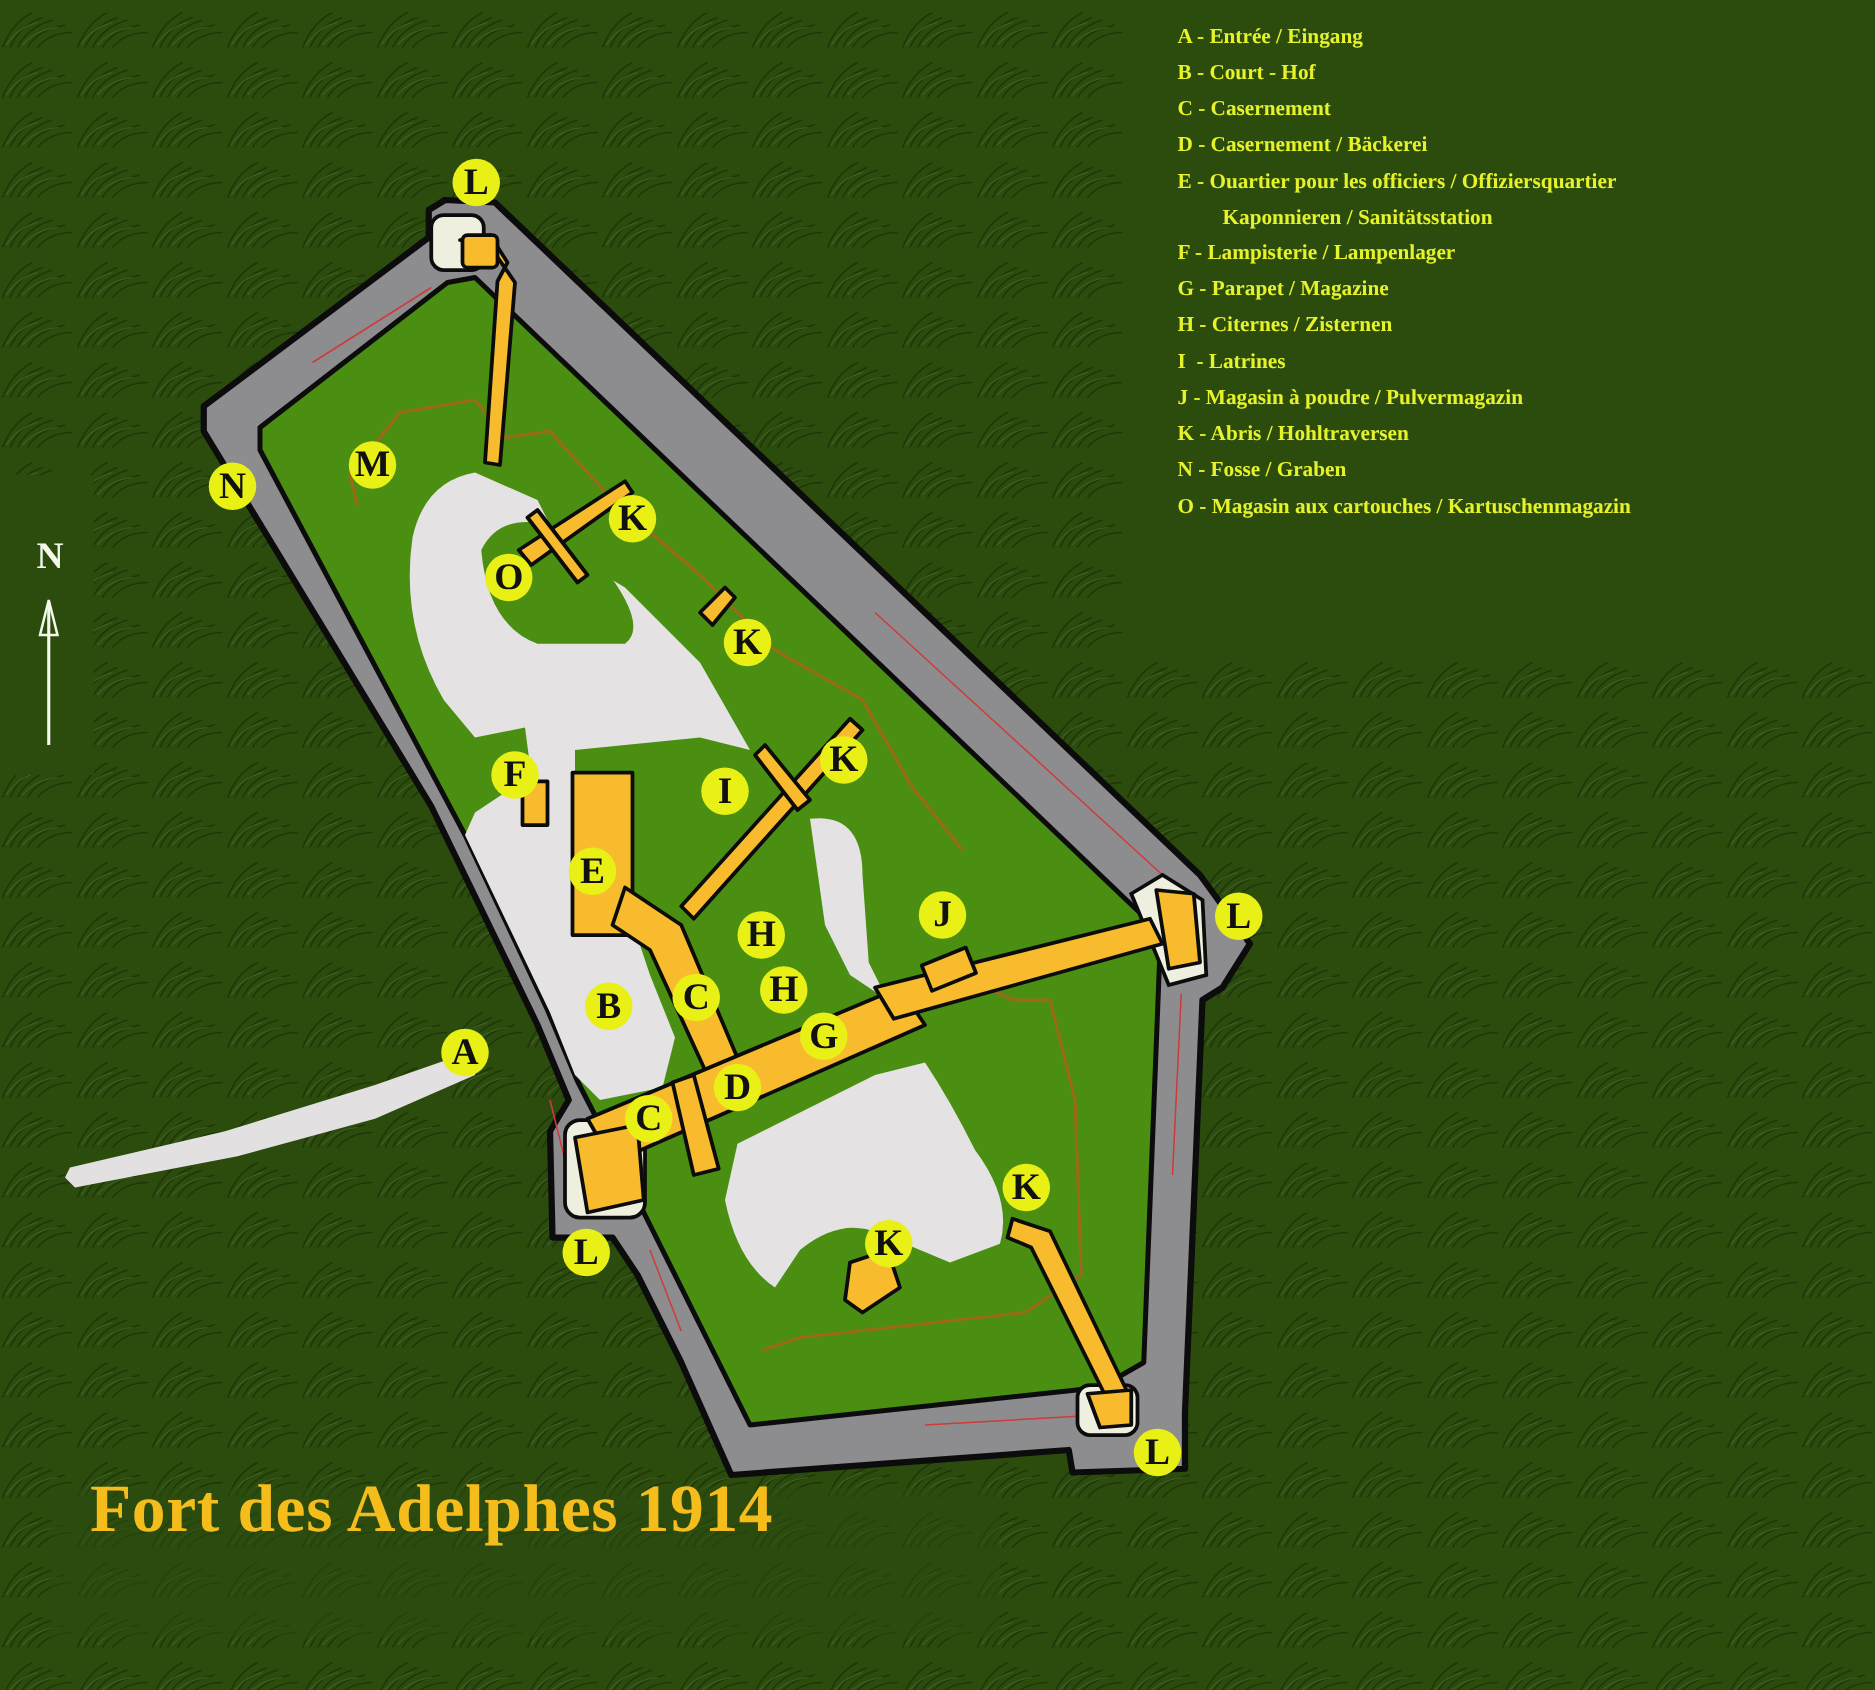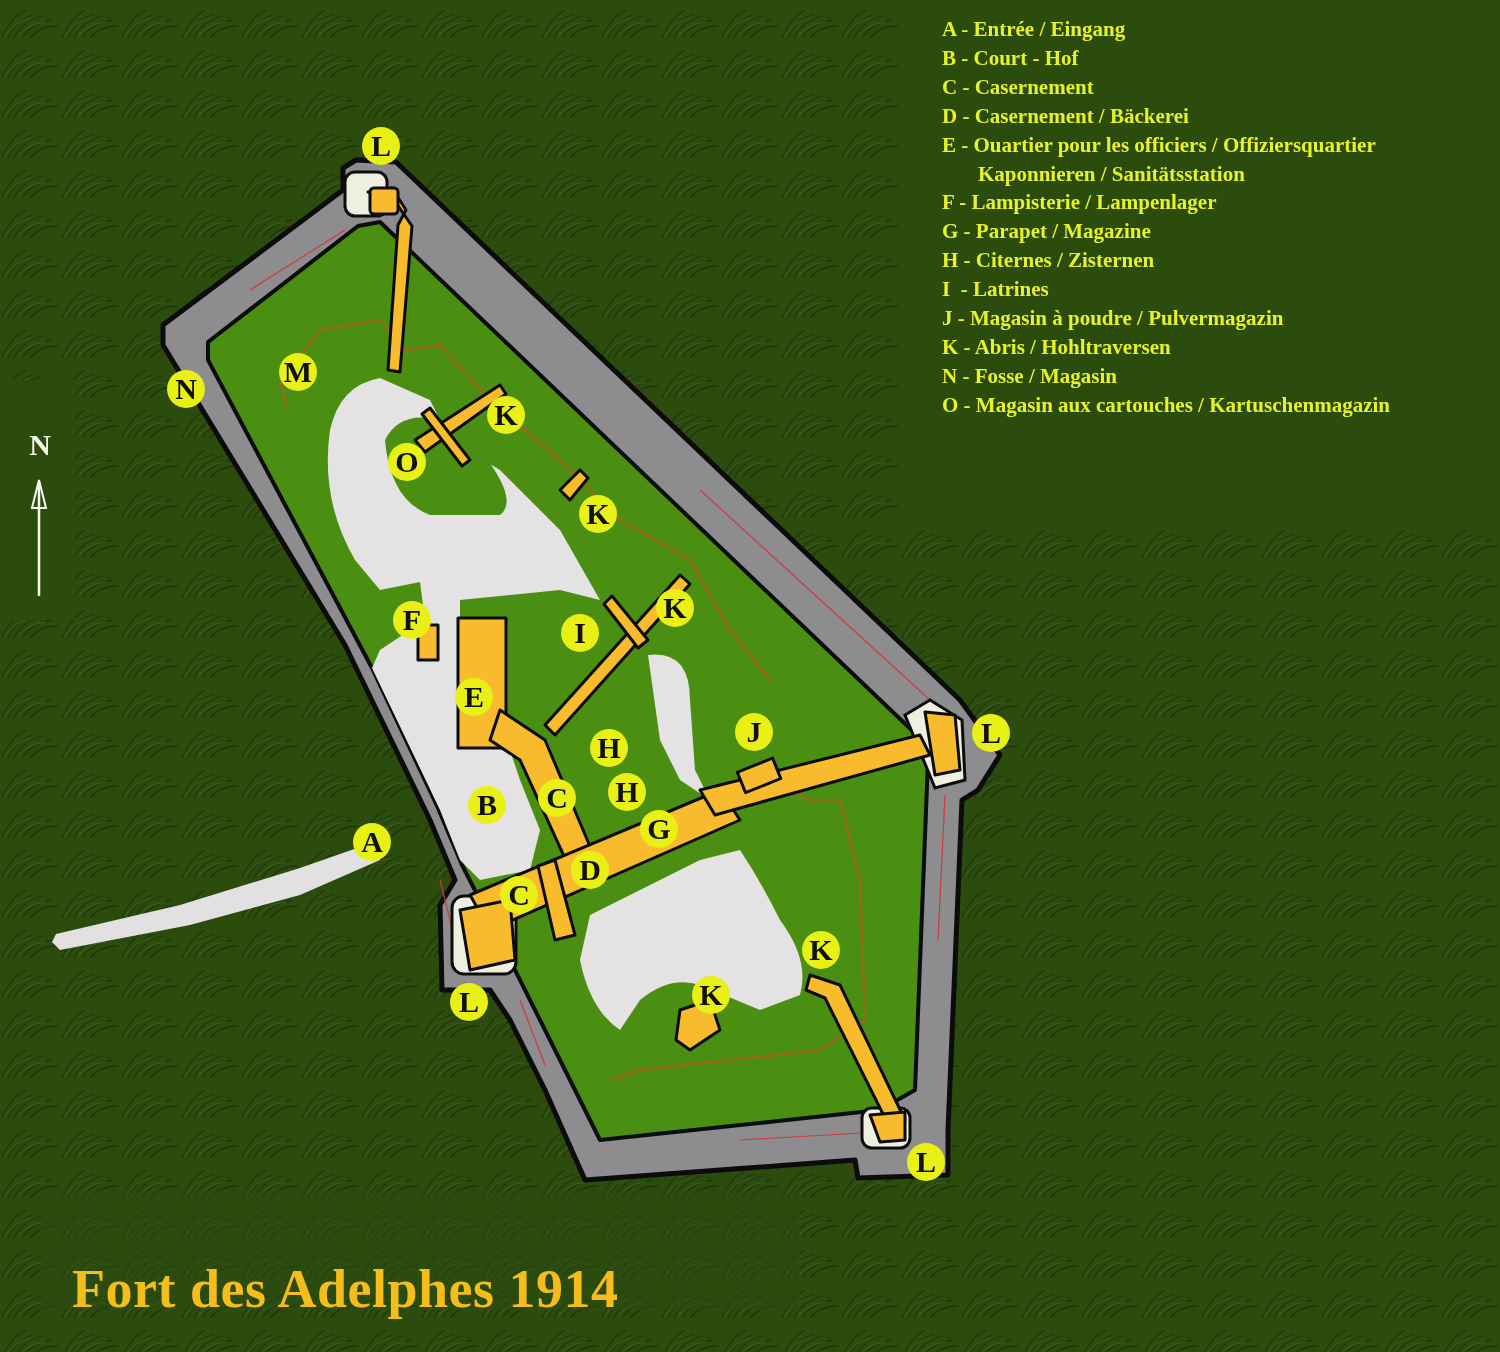--- a/index.html
+++ b/index.html
@@ -8,27 +8,27 @@
     background: #2c4c0e;
     position: relative;
     font-family: "DejaVu Serif", "Liberation Serif", serif;
   }
   #map-svg { position: absolute; left: 0; top: 0; }
   .legend {
     position: absolute; left: 942px; top: 15px;
     color: #e6f32a;
     font-family: "Liberation Serif", "DejaVu Serif", serif;
     font-weight: bold;
-    font-size: 21px;
+    font-size: 17px;
     line-height: 28.9px;
   }
   .legend .row { white-space: nowrap; }
   .legend .indent { padding-left: 36px; }
   .title {
-    position: absolute; left: 72px; top: 1258px;
+    position: absolute; left: 72px; top: 1176px;
     color: #f5bd1c;
     font-family: "Liberation Serif", "DejaVu Serif", serif;
     font-weight: bold;
     font-size: 54px;
     letter-spacing: 0.5px;
     white-space: nowrap;
   }
   .north {
     position: absolute; left: 24px; top: 428px; width: 32px;
     color: #f4f8ea; text-align: center;
@@ -151,17 +151,17 @@
   <div class="row">C - Casernement</div>
   <div class="row">D - Casernement / Bäckerei</div>
   <div class="row">E - Ouartier pour les officiers / Offiziersquartier</div>
   <div class="row indent">Kaponnieren / Sanitätsstation</div>
   <div class="row">F - Lampisterie / Lampenlager</div>
   <div class="row">G - Parapet / Magazine</div>
   <div class="row">H - Citernes / Zisternen</div>
   <div class="row" style="white-space:pre">I  - Latrines</div>
   <div class="row">J - Magasin à poudre / Pulvermagazin</div>
   <div class="row">K - Abris / Hohltraversen</div>
-  <div class="row">N - Fosse / Magasin</div>
+  <div class="row">N - Fosse / Graben</div>
   <div class="row">O - Magasin aux cartouches / Kartuschenmagazin</div>
 </div>
 
 <div class="title">Fort des Adelphes 1914</div>
 
 </body></html>

